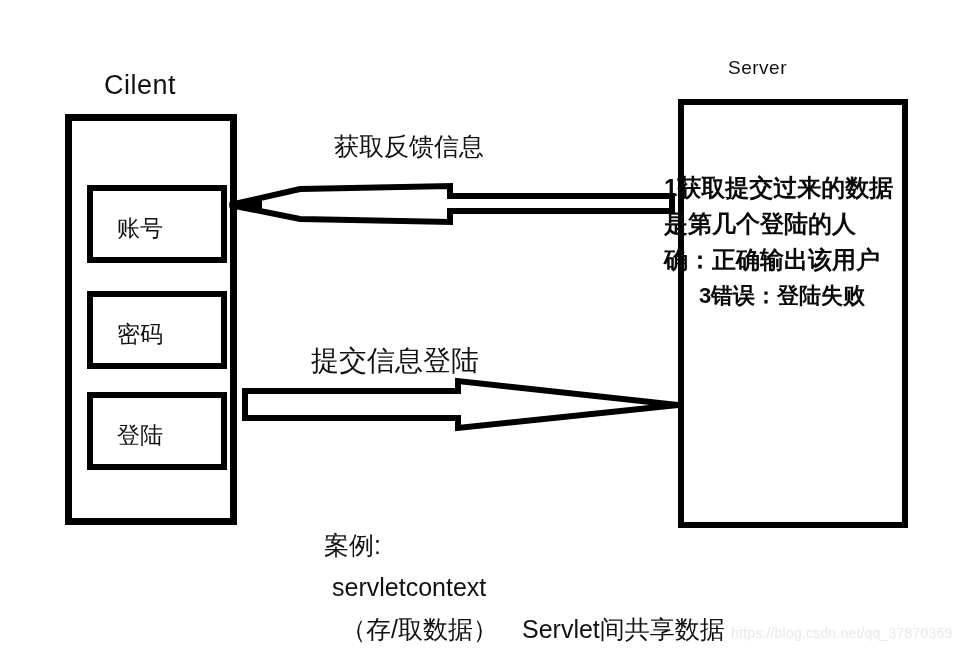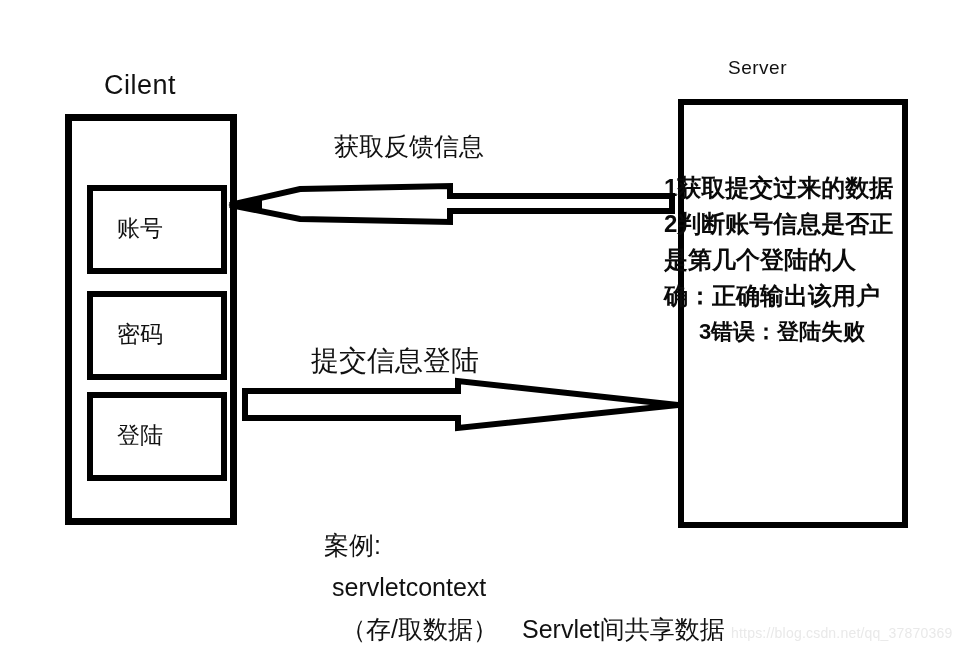--- a/index.html
+++ b/index.html
@@ -43,21 +43,21 @@
     width: 172px;
     height: 411px;
     border: 7px solid #000000;
     box-sizing: border-box;
     background: #ffffff;
   }
   .field-box {
     position: absolute;
     left: 87px;
     width: 140px;
-    height: 89px;
+    height: 78px;
     border: 6px solid #000000;
     box-sizing: border-box;
     background: #ffffff;
   }
   #field-account { top: 185px; }
   #field-password { top: 291px; }
   #field-login   { top: 392px; }
   .field-text {
     position: absolute;
     left: 24px;
@@ -162,21 +162,20 @@
   <div class="field-box" id="field-password">
     <span class="field-text">密码</span>
   </div>
   <div class="field-box" id="field-login">
     <span class="field-text">登陆</span>
   </div>
 
   <div id="server-box"></div>
   <div id="server-lines">
     <div class="sline">1获取提交过来的数据</div>
-    <div class="sline">2判断账号信息是否正</div>
     <div class="sline">是第几个登陆的人</div>
     <div class="sline">确：正确输出该用户</div>
     <div class="sline small">3错误：登陆失败</div>
   </div>
 
   <svg id="arrow-layer" viewBox="0 0 979 650">
 
     <g>
       <path d="M 230 205
                L 300 189

